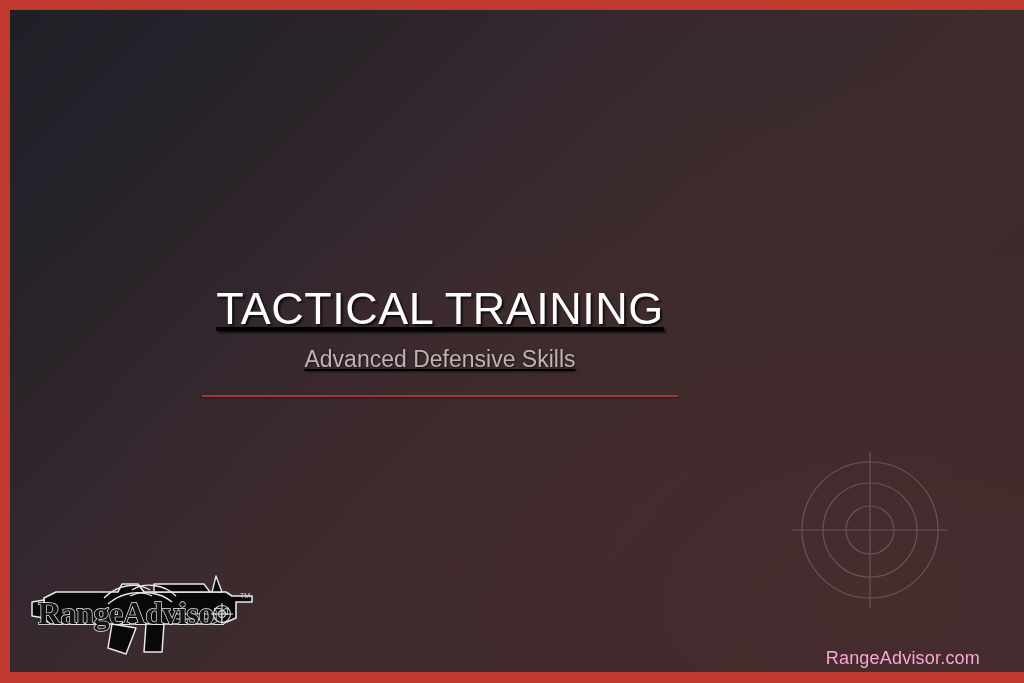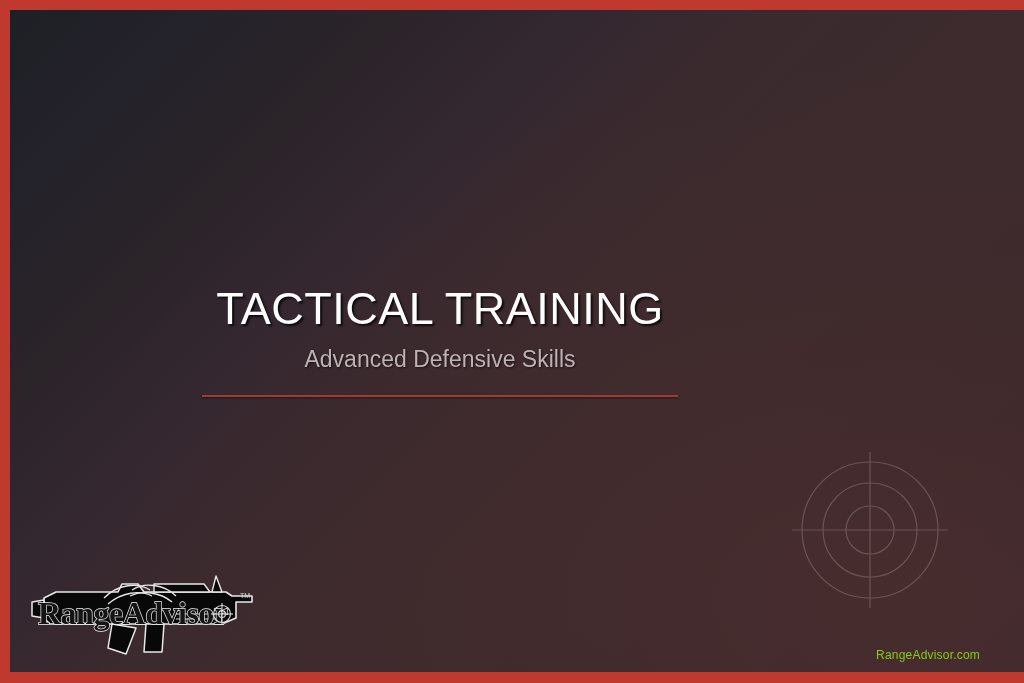--- a/index.html
+++ b/index.html
@@ -58,20 +58,21 @@
   #frame-bottom { left: 0;  top: 672px; width: 1024px; height: 11px; }
   #frame-left   { left: 0;  top: 0;    width: 10px;   height: 683px; }
 
   
   #title-block {
     position: absolute;
     left: 0;
     top: 285px;
     width: 880px;
     text-align: center;
+    text-decoration: underline;
   }
   #slide-title {
     font-size: 45px;
     letter-spacing: 0.5px;
     font-weight: 400;
     color: #fdfdfd;
     line-height: 1.08;
     text-shadow: 2px 2px 2px rgba(0,0,0,0.72);
     white-space: nowrap;
   }
@@ -109,22 +110,22 @@
     top: 562px;
     width: 236px;
     height: 96px;
   }
 
   
   #footer-url {
     position: absolute;
     right: 44px;
     top: 648px;
-    font-size: 12px;
-    color: #84cc16;
+    font-size: 18px;
+    color: #f9a8d4;
     letter-spacing: 0.2px;
     white-space: nowrap;
     text-align: center;
   }
 </style>
 </head>
 <body>
 
 <div id="slide">
 

